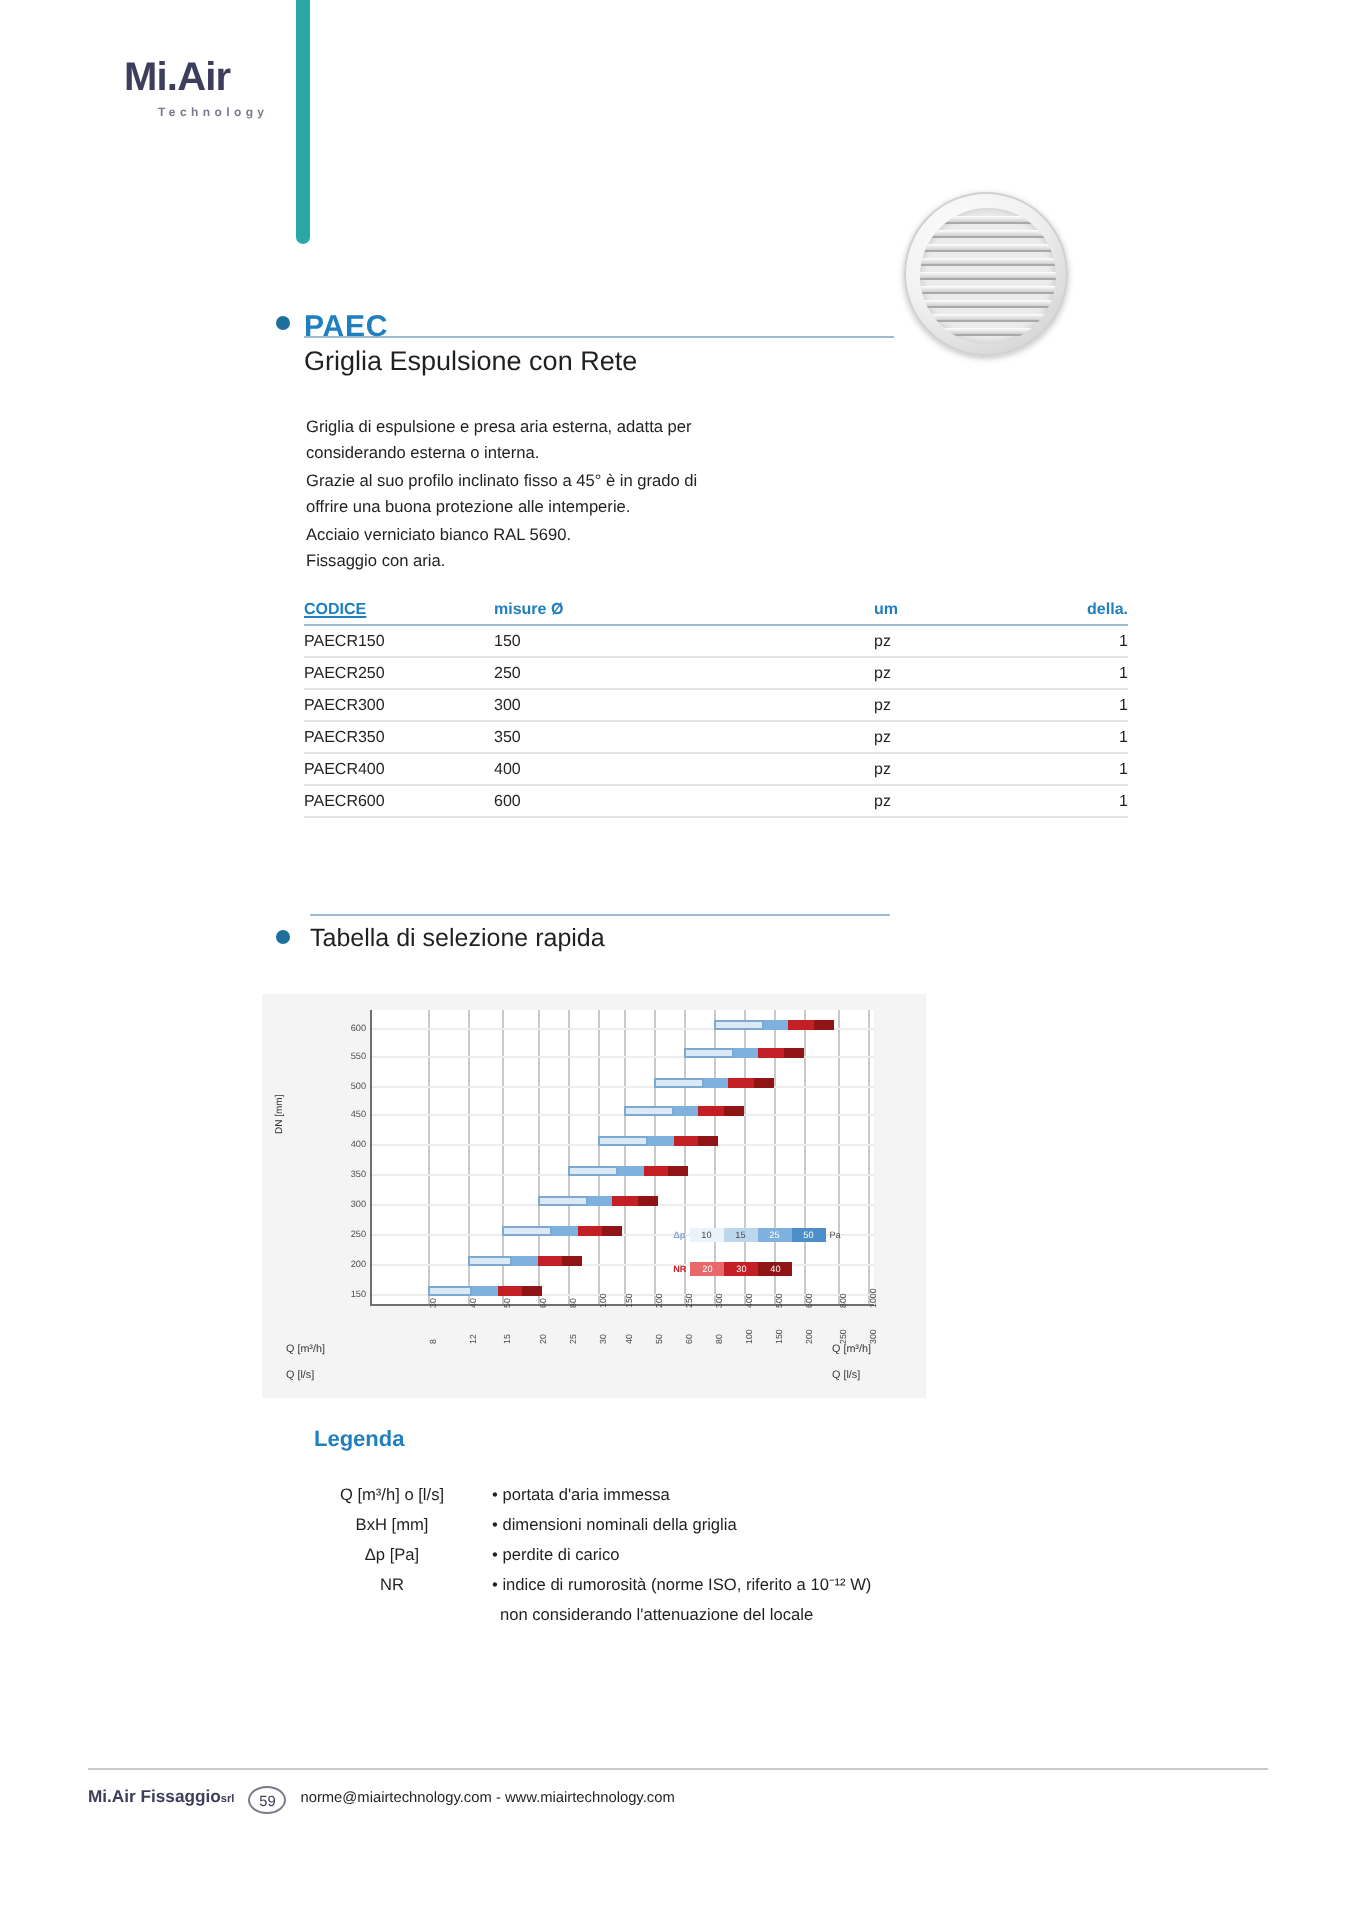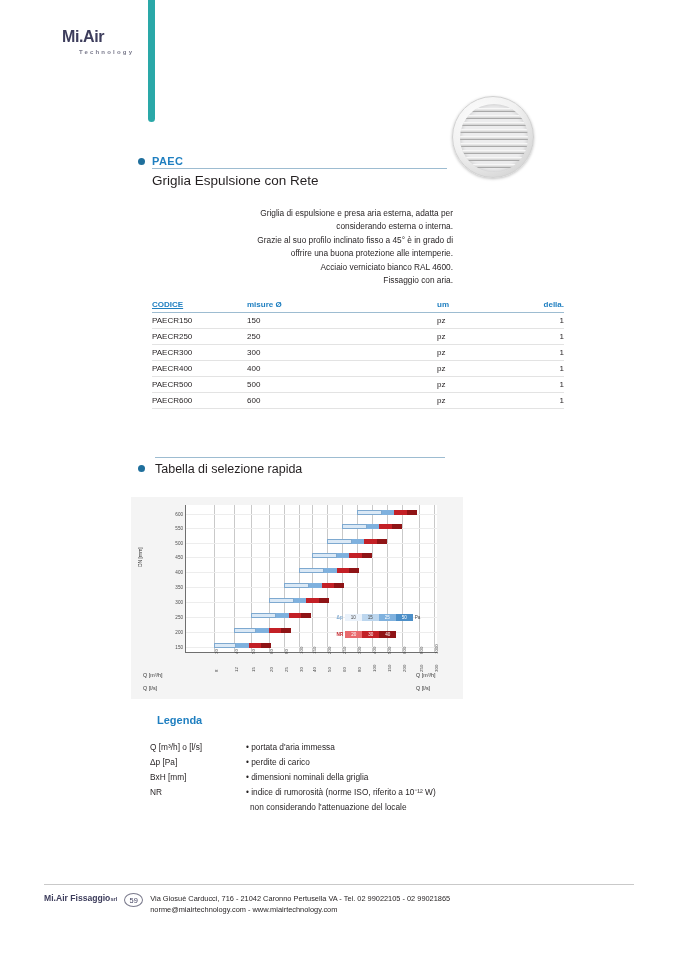--- a/index.html
+++ b/index.html
@@ -21,21 +21,21 @@
   }
 
   
   .logo-block {
     position: absolute;
     left: 62px;
     top: 28px;
     width: 90px;
   }
   .logo-main {
-    font-size: 16px;
+    font-size: 20px;
     font-weight: bold;
     color: #3d3d5c;
     letter-spacing: -0.4px;
   }
   .logo-sub {
     font-size: 6px;
     letter-spacing: 2.2px;
     color: #7a7a8c;
     margin-top: 3px;
     margin-left: 17px;
@@ -100,41 +100,40 @@
   }
   .rule {
     position: absolute;
     height: 1px;
     background: #9dbcd1;
   }
   .paec-code {
     position: absolute;
     left: 152px;
     top: 155px;
-    font-size: 11px;
+    font-size: 15px;
     font-weight: bold;
     color: #1f7fc0;
     letter-spacing: 0.4px;
   }
   .paec-title {
     position: absolute;
     left: 152px;
     top: 173px;
     font-size: 13.5px;
     color: #231f20;
   }
   .descr {
     position: absolute;
     left: 153px;
     top: 207px;
     width: 300px;
     font-size: 8.3px;
     line-height: 13.4px;
     color: #231f20;
-    text-align: right;
   }
 
   
   .tbl {
     position: absolute;
     left: 152px;
     top: 300px;
     width: 412px;
     border-collapse: collapse;
     font-size: 8px;
@@ -281,21 +280,21 @@
     font-size: 8.3px;
     line-height: 15px;
     color: #231f20;
   }
   .leg-line {
     display: block;
     white-space: nowrap;
   }
   .leg-line .key {
     display: inline-block;
-    text-align: left;
+    text-align: center;
     width: 92px;
     padding-right: 4px;
   }
   .leg-cont {
     display: block;
     margin-left: 100px;
   }
 
   
   .footer-rule {
@@ -372,21 +371,21 @@
   <div class="bullet" style="left:138px; top:158px;"></div>
   <div class="rule" style="left:152px; top:168px; width:295px;"></div>
   <div class="paec-code">PAEC</div>
   <div class="paec-title">Griglia Espulsione con Rete</div>
 
   <div class="descr">
     <div>Griglia di espulsione e presa aria esterna, adatta per</div>
     <div>considerando esterna o interna.</div>
     <div>Grazie al suo profilo inclinato fisso a 45° è in grado di</div>
     <div>offrire una buona protezione alle intemperie.</div>
-    <div>Acciaio verniciato bianco RAL 4600.</div>
+    <div>Acciaio verniciato bianco RAL 5690.</div>
     <div>Fissaggio con aria.</div>
   </div>
 
   <table class="tbl">
     <thead>
       <tr>
         <th class="col-code">CODICE</th>
         <th class="col-mis">misure Ø</th>
         <th class="col-um">um</th>
         <th class="col-conf">della.</th>
@@ -405,28 +404,28 @@
         <td>pz</td>
         <td class="col-conf">1</td>
       </tr>
       <tr>
         <td>PAECR300</td>
         <td>300</td>
         <td>pz</td>
         <td class="col-conf">1</td>
       </tr>
       <tr>
-        <td>PAECR400</td>
-        <td>400</td>
+        <td>PAECR350</td>
+        <td>350</td>
         <td>pz</td>
         <td class="col-conf">1</td>
       </tr>
       <tr>
-        <td>PAECR500</td>
-        <td>500</td>
+        <td>PAECR400</td>
+        <td>400</td>
         <td>pz</td>
         <td class="col-conf">1</td>
       </tr>
       <tr>
         <td>PAECR600</td>
         <td>600</td>
         <td>pz</td>
         <td class="col-conf">1</td>
       </tr>
     </tbody>
@@ -591,34 +590,33 @@
     <span class="ax-caption" style="left:285px; top:175px;">Q [m³/h]</span>
     <span class="ax-caption" style="left:285px; top:188px;">Q [l/s]</span>
   </div>
 
   <div class="legenda-title">Legenda</div>
   <div class="leg-list">
     <span class="leg-line">
       <span class="key">Q [m³/h] o [l/s]</span><span>• portata d'aria immessa</span>
     </span>
     <span class="leg-line">
-      <span class="key">Δp [Pa]</span><span>• perdite di carico</span>
+      <span class="key">BxH [mm]</span><span>• dimensioni nominali della griglia</span>
     </span>
     <span class="leg-line">
-      <span class="key">BxH [mm]</span><span>• dimensioni nominali della griglia</span>
+      <span class="key">Δp [Pa]</span><span>• perdite di carico</span>
     </span>
     <span class="leg-line">
       <span class="key">NR</span><span>• indice di rumorosità (norme ISO, riferito a 10⁻¹² W)</span>
     </span>
     <span class="leg-cont">non considerando l'attenuazione del locale</span>
   </div>
 
   <div class="footer-rule"></div>
   <div class="footer">
     <span class="f-brand"><span>Mi.Air Fissaggio</span><span class="srl">srl</span></span>
     <span class="pagenum">59</span>
     <span class="f-text">
-      <span style="display:block">Via Giosuè Carducci, 716 - 21042 Caronno Pertusella VA -  Tel. 02 99022105 - 02 99021865</span>
       <span style="display:block">norme@miairtechnology.com - www.miairtechnology.com</span>
     </span>
   </div>
 
 </div>
 
 </body></html>

